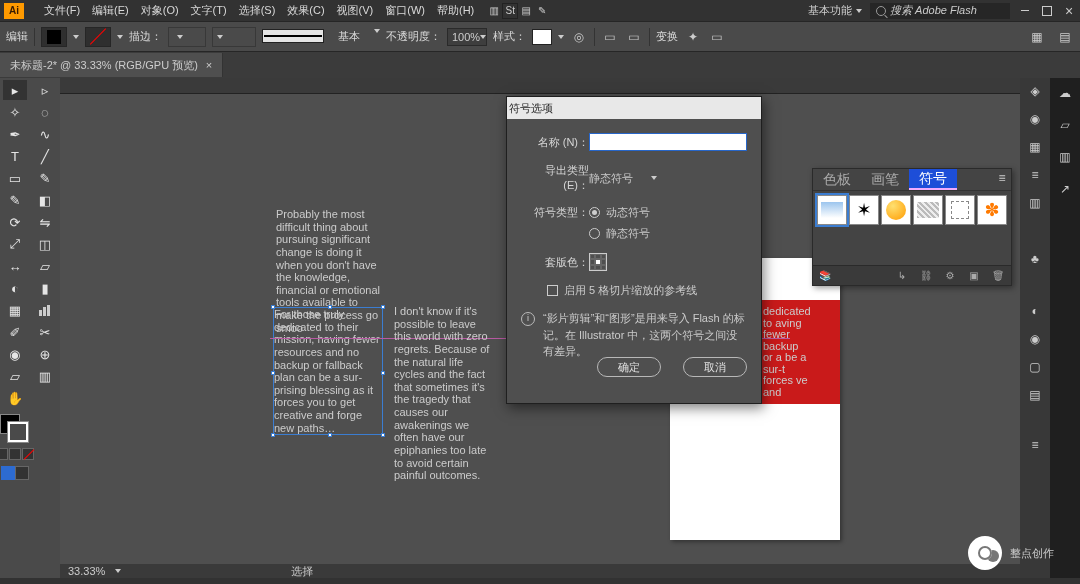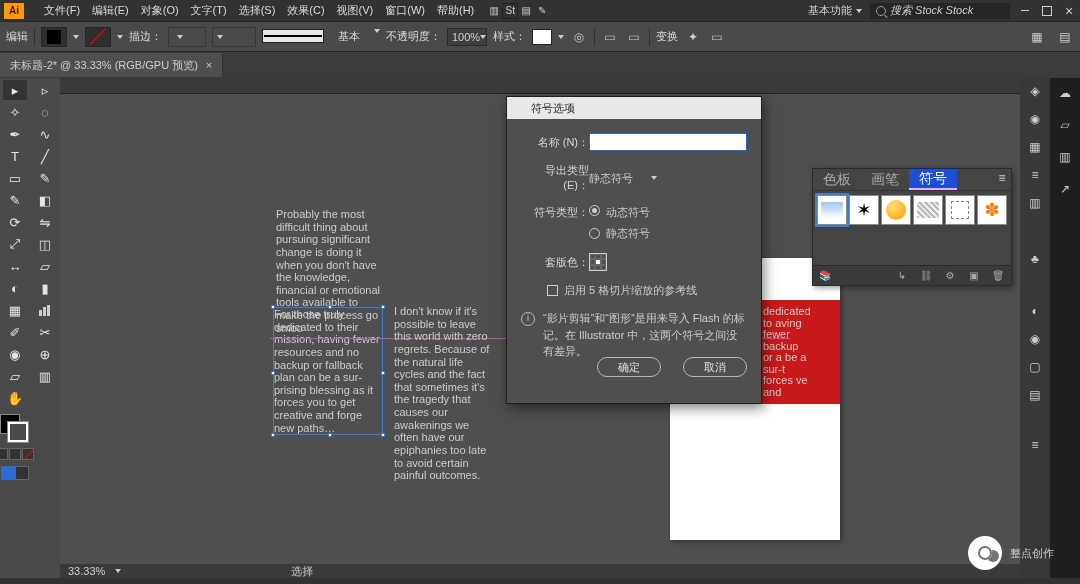--- a/index.html
+++ b/index.html
@@ -70,21 +70,21 @@
 .p-tab{padding:0 10px;display:flex;align-items:center;color:#aaa;font-size:14px}
 .p-tab.on{background:#1d4ed8;color:#fff;border-bottom:2px solid #f0abfc}
 .sym-grid{display:flex;flex-wrap:wrap;padding:4px;gap:2px}
 .sym{width:30px;height:30px;background:#fff;border:1px solid #888;display:flex;align-items:center;justify-content:center}
 .sym.sel{outline:2px solid #3b7dd1}
 .p-foot{position:absolute;bottom:0;left:0;right:0;height:20px;background:#3a3a3a;display:flex;align-items:center;padding:0 6px;gap:10px;border-top:1px solid #2a2a2a}
 .p-foot .sp{margin-left:auto}
 .pf-ic{width:14px;height:14px;color:#aaa;display:flex;align-items:center;justify-content:center;font-size:10px}
 
 .dlg{position:absolute;left:506px;top:96px;width:256px;height:308px;background:#4f4f4f;border:1px solid #1f1f1f;box-shadow:2px 4px 12px rgba(0,0,0,.5)}
-.dlg-title{height:22px;background:#e8e8e8;color:#222;display:flex;align-items:center;padding:0 24px;font-size:11px}
+.dlg-title{height:22px;background:#e8e8e8;color:#222;display:flex;align-items:center;padding:0 2px;font-size:11px}
 .dlg-body{padding:14px 14px 0 14px}
 .frow{display:flex;align-items:center;margin-bottom:12px;}
 .flab{width:68px;text-align:right;color:#d5d5d5}
 .name-inp{flex:1;height:18px;background:#fff;border:1px solid #2766c9;color:#333;padding:0 4px;outline:none}
 .sel-dd{display:flex;align-items:center;gap:6px;color:#ddd}
 .radio{width:11px;height:11px;border:1px solid #ccc;border-radius:50%;display:inline-flex;align-items:center;justify-content:center;margin-right:6px}
 .radio.on:after{content:"";width:5px;height:5px;background:#ccc;border-radius:50%}
 .reg{width:18px;height:18px;border:1px solid #ccc;display:grid;grid-template-columns:repeat(3,1fr);grid-template-rows:repeat(3,1fr)}
 .reg div{border:1px solid #666}
 .reg div.c{background:#fff}
@@ -122,21 +122,21 @@
   <div class="tbico on">St</div>
   <div class="tbico">▤</div>
   <div class="tbico">✎</div>
   <div class="top-r">
     <div class="ws-cmb">
         <span>基本功能</span>
         <span class="tri-dn"></span>
       </div>
     <div class="srch">
         <span class="srch-ic"></span>
-        <span>搜索 Stock Stock</span>
+        <span>搜索 Adobe Flash</span>
       </div>
     <div class="wbtn min"></div>
     <div class="wbtn max"></div>
     <div class="wbtn cls"></div>
   </div>
 </div>
 
 <div class="ctrl">
   <span class="lbl">编辑</span>
   <div class="sep"></div>
@@ -349,21 +349,21 @@
       <div class="flab">导出类型 (E)：</div>
       <div class="sel-dd">
           <span>静态符号</span>
           <span style="width:6px"></span>
           <span class="tri-dn"></span>
         </div>
     </div>
     <div class="frow" style="align-items:flex-start">
       <div class="flab">符号类型：</div>
       <div>
-        <div style="display:flex;align-items:flex-start;margin-bottom:6px">
+        <div style="display:flex;align-items:center;margin-bottom:6px">
             <span class="radio on"></span>
             <span>动态符号</span>
           </div>
         <div style="display:flex;align-items:center">
             <span class="radio"></span>
             <span>静态符号</span>
           </div>
       </div>
     </div>
     <div class="frow">

